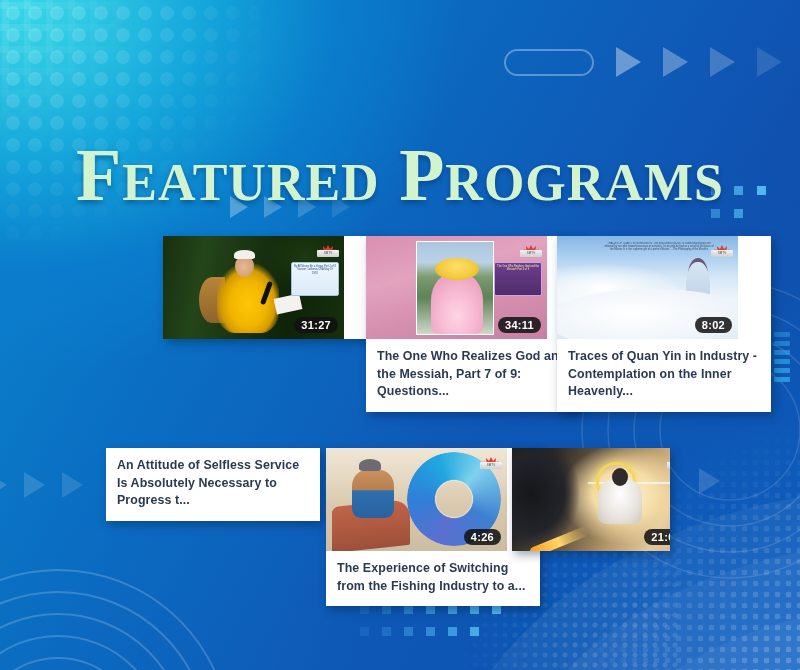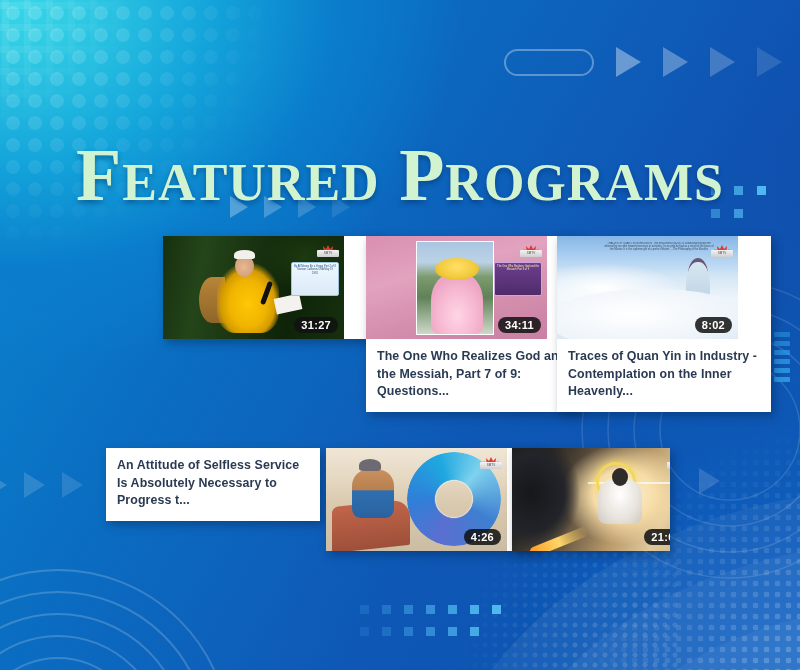--- a/index.html
+++ b/index.html
@@ -462,20 +462,21 @@
       <div class="logo">
         <div class="lotus">
           <svg width="16" height="9" viewBox="0 0 16 9">
               <path d="M8 0 L10 4 L13 1 L12.5 5 L16 4.5 L13 7 L8 8.5 L3 7 L0 4.5 L3.5 5 L3 1 L6 4 Z" fill="#e23b2e"></path>
             </svg>
         </div>
         <div class="plate">SMTV</div>
       </div>
       <div class="duration">4:26</div>
     </div>
+    <div class="cardtitle">The Experience of Switching from the Fishing Industry to a...</div>
   </div>
 
   <div class="card" style="left:512px;top:448px;width:158px;">
     <div class="thumb" style="width:182px;">
       <div class="art art-fire">
         <div class="rock"></div>
         <div class="line"></div>
         <div class="halo"></div>
         <div class="mon"></div>
           <div class="monh"></div>

